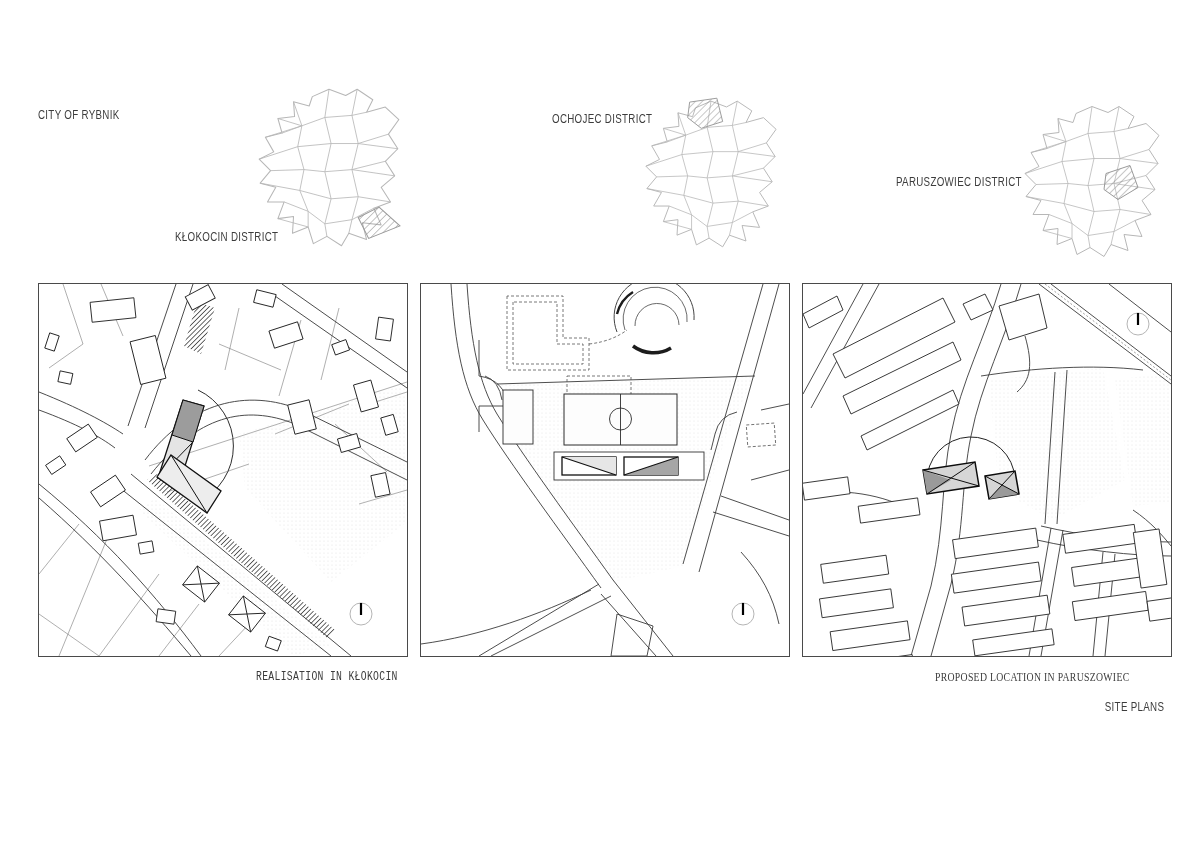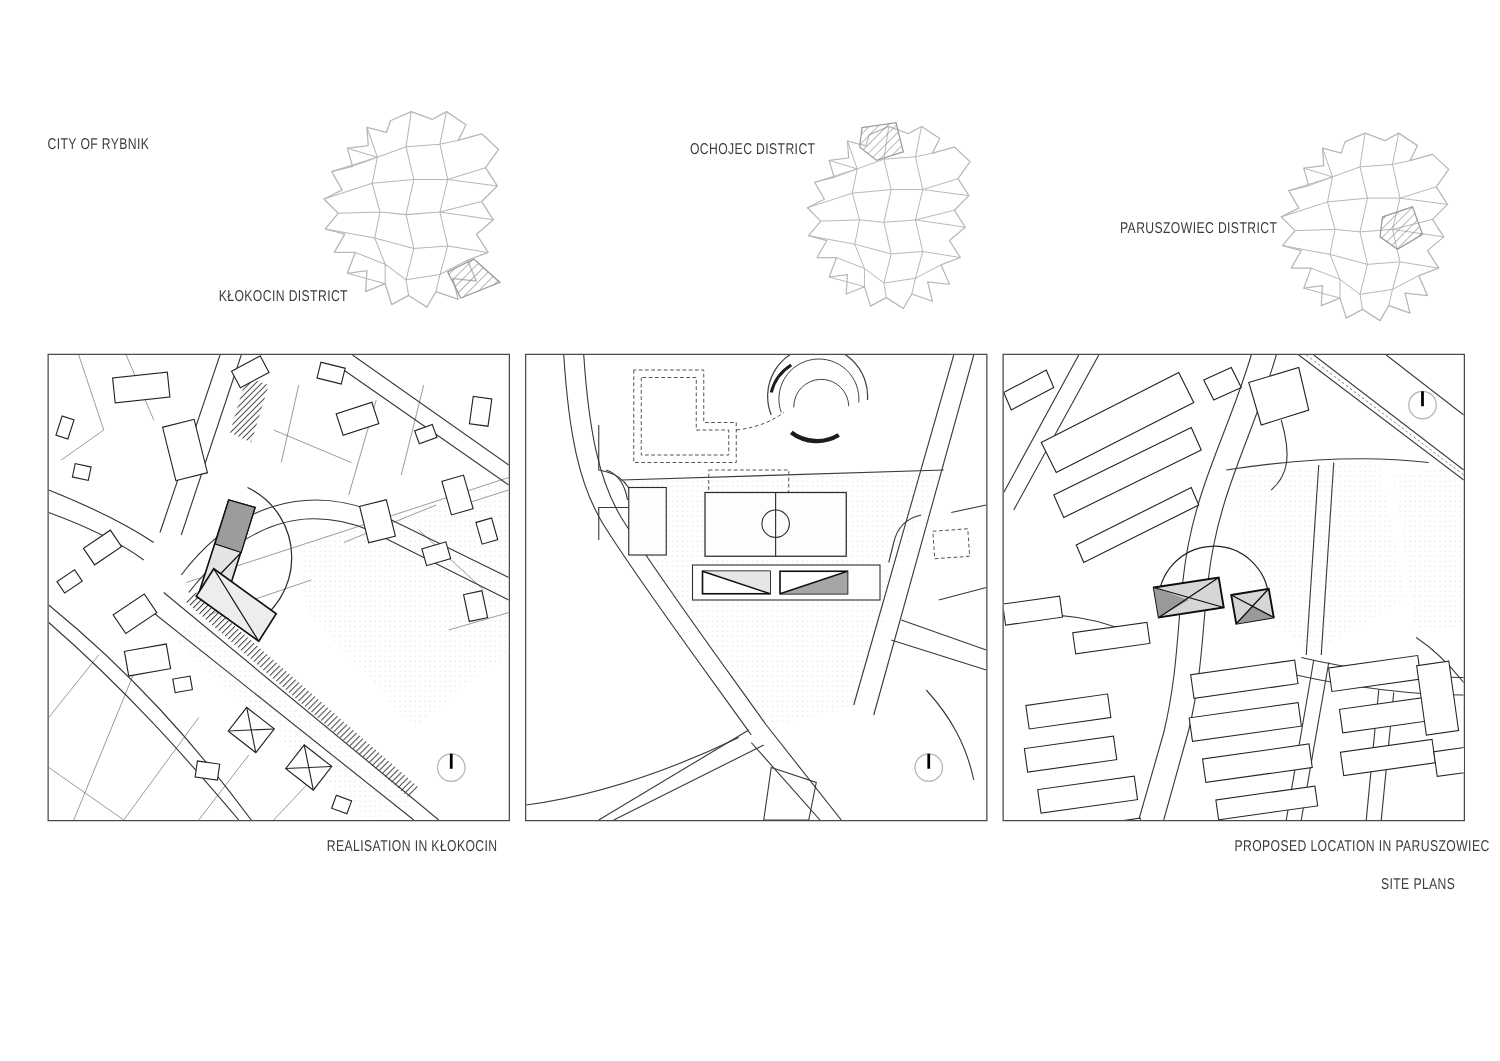--- a/index.html
+++ b/index.html
@@ -258,17 +258,17 @@
           <rect x="336" y="270" width="26" height="56"></rect>
           <rect x="340" y="340" width="40" height="20"></rect>
         </g>
         <rect x="0" y="196" width="46" height="17" transform="rotate(-8 23 204)"></rect>
         <rect x="56" y="218" width="60" height="17" transform="rotate(-8 86 226)"></rect>
       </g>
       <use href="#compass" transform="translate(335,40)"></use>
     </svg>
   </div>
 
-  <div class="lbl right" style="left:38px;top:670px;width:360px;"><span class="t">REALISATION IN KŁOKOCIN</span></div>
-  <div class="lbl right" style="left:834px;top:670px;width:358px;"><span class="t">PROPOSED LOCATION IN PARUSZOWIEC</span></div>
+  <div class="lbl right" style="left:38px;top:670px;width:360px;font-family:Liberation Mono, monospace;"><span class="t">REALISATION IN KŁOKOCIN</span></div>
+  <div class="lbl right" style="left:772px;top:670px;width:358px;font-family:Liberation Serif, serif;"><span class="t">PROPOSED LOCATION IN PARUSZOWIEC</span></div>
   <div class="lbl right" style="left:806px;top:700px;width:358px;"><span class="t">SITE PLANS</span></div>
 
 </div>
 
 </body></html>

